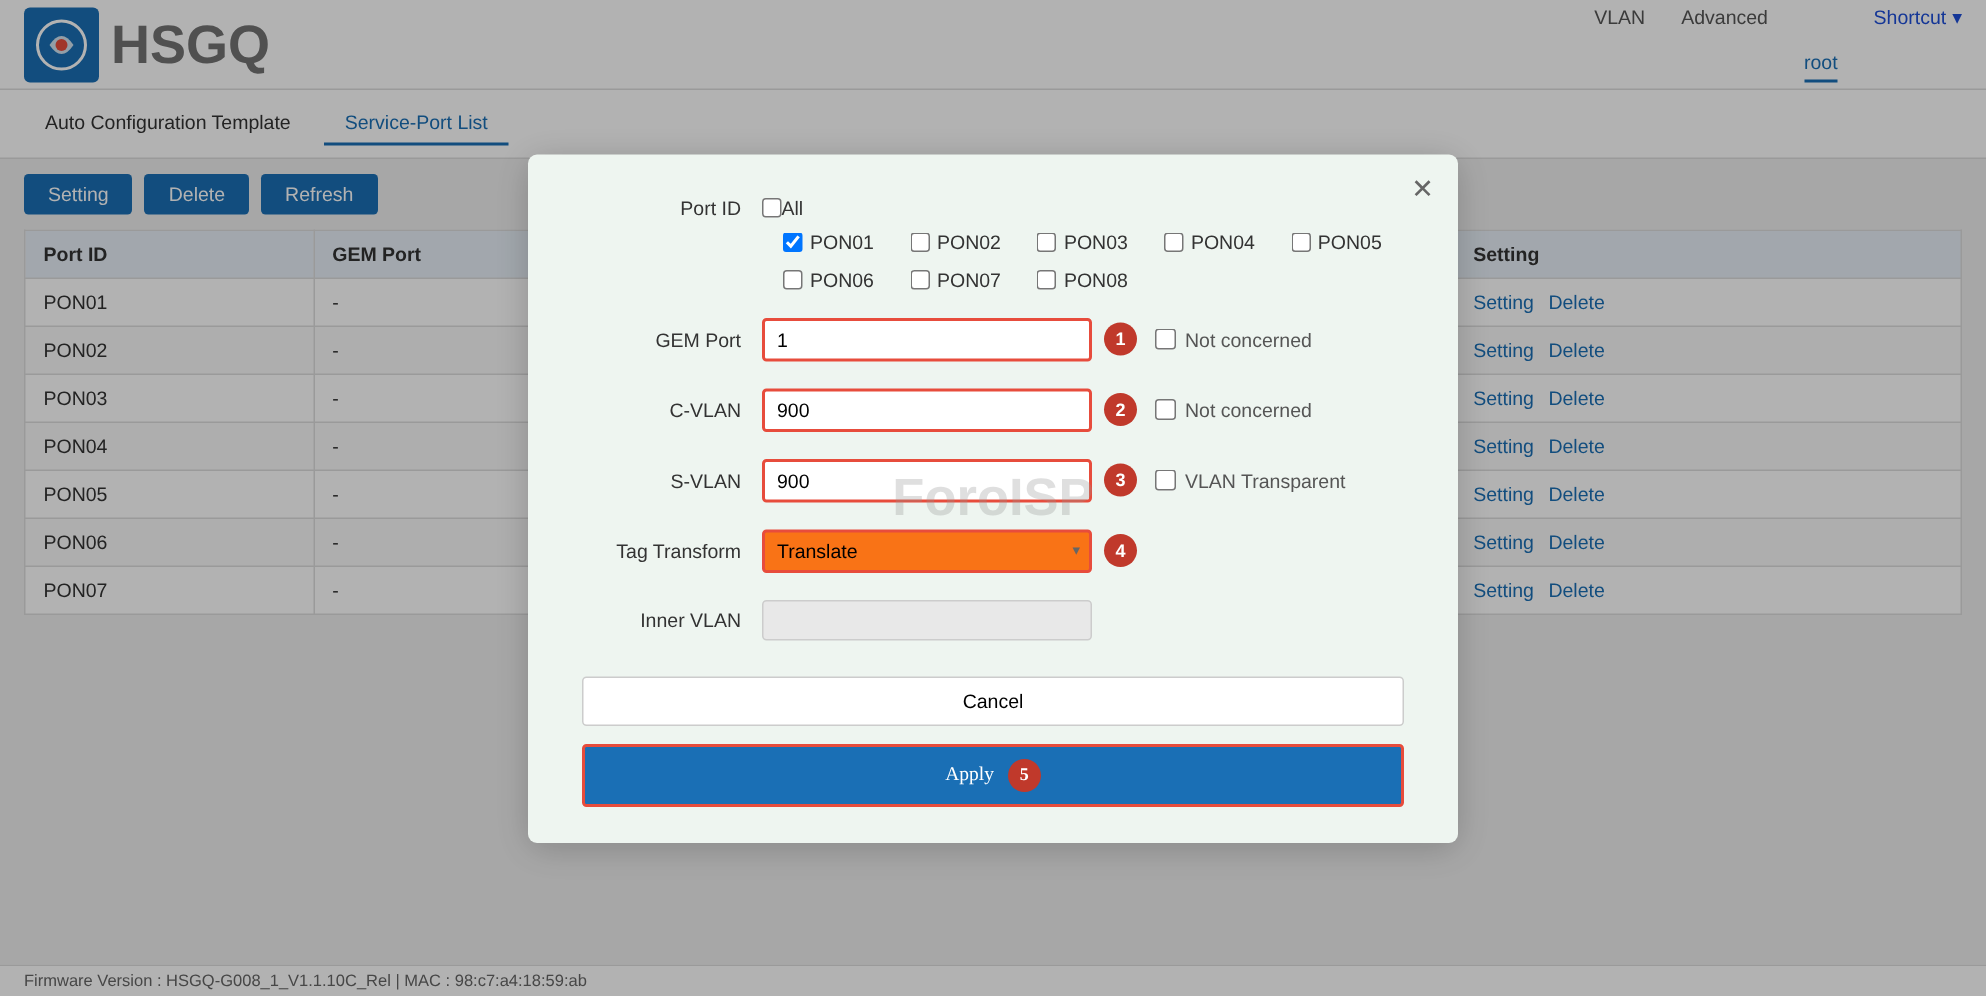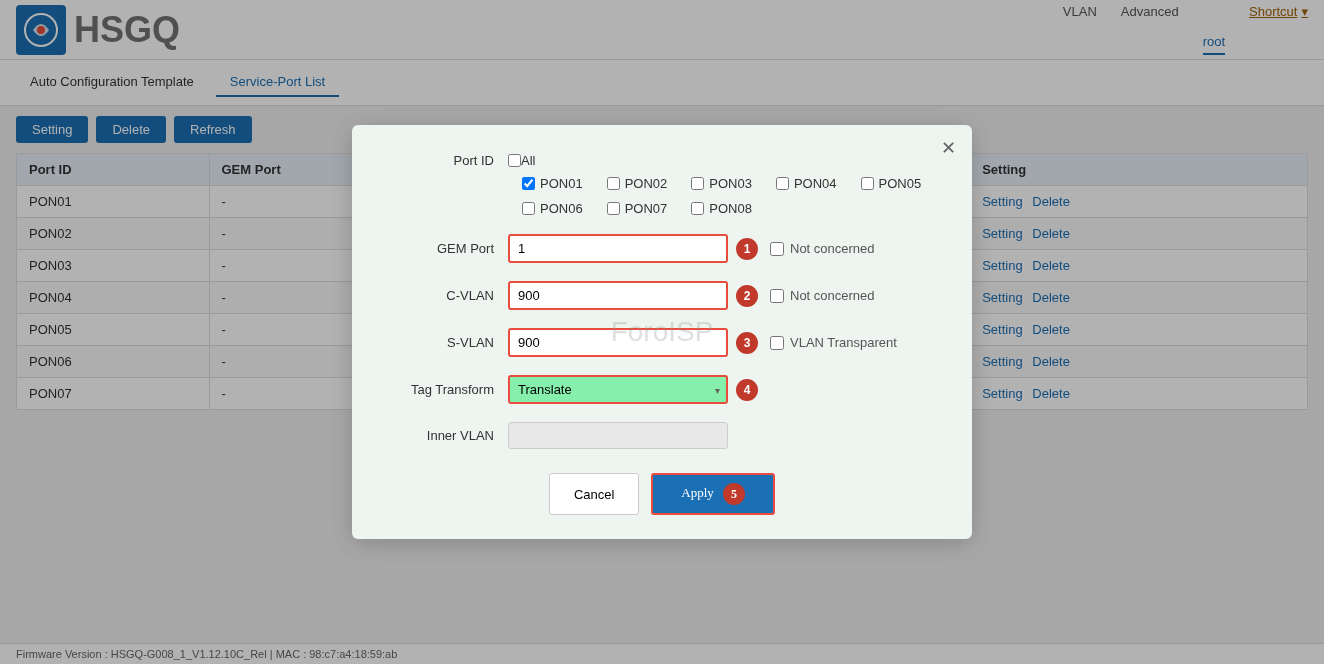--- a/index.html
+++ b/index.html
@@ -7,21 +7,21 @@
 
     
     .header { display: flex; align-items: center; background: #fff; border-bottom: 1px solid #ddd; height: 60px; padding: 0 16px; position: relative; z-index: 1; }
     .logo { display: flex; align-items: center; gap: 8px; }
     .logo-icon { width: 50px; height: 50px; background: #1a6fb5; border-radius: 4px; display: flex; align-items: center; justify-content: center; overflow: hidden; }
     .logo-icon svg { width: 40px; height: 40px; }
     .logo-text { font-size: 36px; font-weight: bold; color: #737373; }
     .header-nav { margin-left: auto; display: flex; align-items: flex-start; gap: 24px; }
     .nav-item { color: #555; cursor: pointer; font-size: 13px; }
     .nav-item.active { color: #1a6fb5; border-bottom: 2px solid #1a6fb5; padding-bottom: 4px; margin-top: 30px; }
-    .nav-dropdown { display: flex; align-items: center; gap: 4px; color: #a16207; cursor: pointer; text-decoration: underline; }
+    .nav-dropdown { display: flex; align-items: center; gap: 4px; color: #1d4ed8; cursor: pointer; }
 
     
     .sub-header { background: #fff; padding: 8px 16px; display: flex; gap: 8px; border-bottom: 1px solid #ddd; }
     .sub-tab { padding: 6px 14px; cursor: pointer; font-size: 13px; color: #333; }
     .sub-tab.active { color: #1a6fb5; border-bottom: 2px solid #1a6fb5; }
 
     
     .toolbar { padding: 10px 16px; display: flex; gap: 8px; }
     .btn-toolbar { padding: 6px 16px; background: #1a6fb5; color: #fff; border: none; border-radius: 3px; cursor: pointer; font-size: 13px; }
 
@@ -38,42 +38,42 @@
 
     
     .modal { background: #eef5f0; border-radius: 6px; padding: 28px 36px 24px 36px; width: 620px; position: relative; box-shadow: 0 4px 24px rgba(0,0,0,0.2); }
     .modal-close { position: absolute; top: 12px; right: 16px; font-size: 18px; cursor: pointer; color: #666; background: none; border: none; }
 
     
     .form-row { display: flex; align-items: center; margin-bottom: 18px; }
     .form-label { width: 120px; text-align: right; padding-right: 14px; font-size: 13px; color: #333; flex-shrink: 0; }
     .form-input { border: 2px solid #e74c3c; border-radius: 3px; padding: 5px 8px; font-size: 13px; width: 220px; background: #fff; outline: none; }
     .form-input-readonly { border: 1px solid #ccc; border-radius: 3px; padding: 5px 8px; font-size: 13px; width: 220px; background: #e8e8e8; }
-    .form-select { border: 2px solid #e74c3c; border-radius: 3px; padding: 5px 8px; font-size: 13px; width: 220px; background: #86efac; appearance: none; cursor: pointer; }
+    .form-select { border: 2px solid #e74c3c; border-radius: 3px; padding: 5px 8px; font-size: 13px; width: 220px; background: #f97316; appearance: none; cursor: pointer; }
     .form-checkbox-label { display: flex; align-items: center; gap: 6px; font-size: 13px; color: #555; margin-left: 12px; }
     .form-checkbox { width: 14px; height: 14px; }
 
     
     .port-id-section { margin-bottom: 18px; }
     .port-id-row1 { display: flex; align-items: center; margin-bottom: 8px; }
     .port-id-label { width: 120px; text-align: right; padding-right: 14px; font-size: 13px; color: #333; }
     .all-check { display: flex; align-items: center; gap: 0; font-size: 13px; }
     .pon-grid { display: flex; flex-wrap: wrap; gap: 10px 24px; margin-left: 134px; }
     .pon-item { display: flex; align-items: center; gap: 5px; font-size: 13px; }
 
     
     .step-badge { display: inline-flex; align-items: center; justify-content: center; width: 22px; height: 22px; background: #c0392b; color: #fff; border-radius: 50%; font-size: 12px; font-weight: bold; margin-left: 8px; vertical-align: middle; }
 
     
-    .modal-footer { display: flex; justify-content: center; gap: 12px; margin-top: 24px; }
+    .modal-footer { display: flex; justify-content: center; gap: 12px; margin-top: 24px; flex-direction: column; }
     .btn-cancel { padding: 8px 24px; background: #fff; border: 1px solid #ccc; border-radius: 3px; cursor: pointer; font-size: 13px; }
     .btn-apply { padding: 8px 28px; background: #1a6fb5; color: #fff; border: 2px solid #e74c3c; border-radius: 3px; cursor: pointer; font-size: 13px; font-family: Liberation Serif, serif; }
 
     
-    .watermark { position: absolute; top: 50%; left: 50%; transform: translate(-50%, -50%); color: rgba(150,150,150,0.3); font-size: 28px; font-weight: normal; pointer-events: none; white-space: nowrap; }
+    .watermark { position: absolute; top: 50%; left: 50%; transform: translate(-50%, -50%); color: rgba(150,150,150,0.3); font-size: 35px; font-weight: bold; pointer-events: none; white-space: nowrap; }
 
     
     .firmware-bar { position: fixed; bottom: 0; left: 0; width: 100%; background: #fff; border-top: 1px solid #ddd; padding: 4px 16px; font-size: 11px; color: #666; }
 
     .select-wrapper { position: relative; display: inline-block; }
     .select-arrow { position: absolute; right: 8px; top: 50%; transform: translateY(-50%); pointer-events: none; font-size: 10px; color: #666; }
   </style>
 </head>
 <body>
 
@@ -315,14 +315,14 @@
       <button class="btn-cancel">Cancel</button>
       <button class="btn-apply">
         <span>Apply</span>
         <span class="step-badge" style="margin-left:6px;">5</span>
       </button>
     </div>
   </div>
 </div>
 
 <div class="firmware-bar">
-  <span>Firmware Version : HSGQ-G008_1_V1.12.10C_Rel | MAC : 98:c7:a4:18:59:ab</span>
+  <span>Firmware Version : HSGQ-G008_1_V1.1.10C_Rel | MAC : 98:c7:a4:18:59:ab</span>
 </div>
 
 </body></html>

